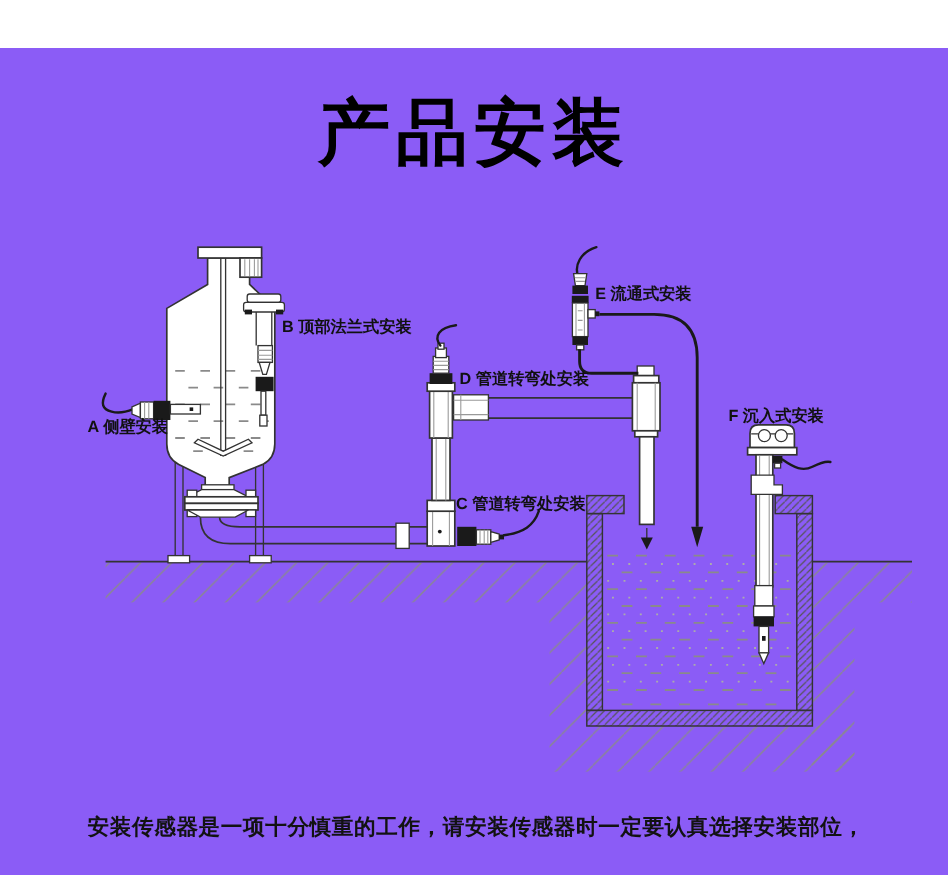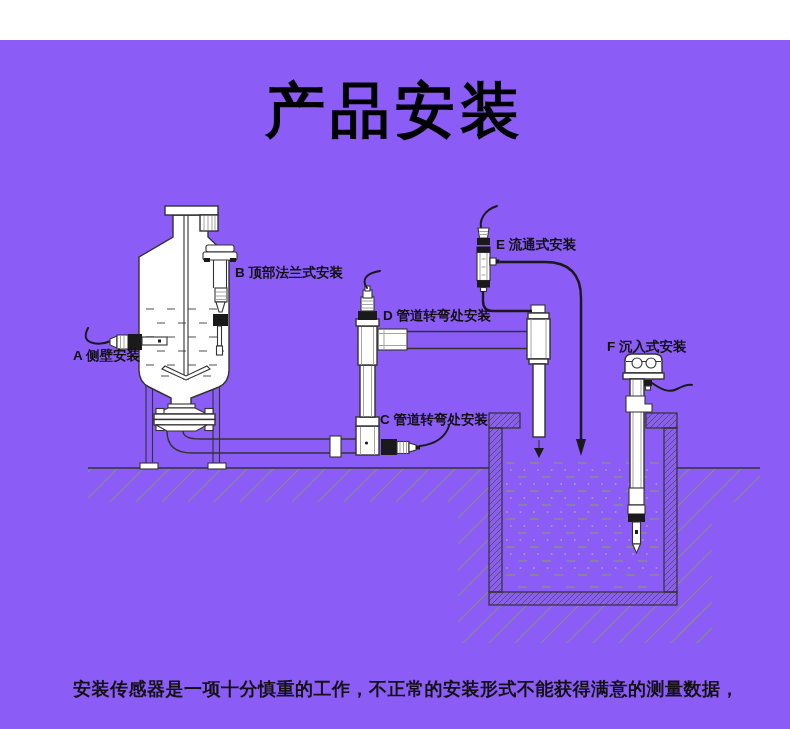--- a/index.html
+++ b/index.html
@@ -223,16 +223,16 @@
       <text x="73" y="320">A 侧壁安装</text>
       <text x="235" y="237">B 顶部法兰式安装</text>
       <text x="380" y="384">C 管道转弯处安装</text>
       <text x="383" y="280">D 管道转弯处安装</text>
       <text x="496" y="209">E 流通式安装</text>
       <text x="607" y="311">F 沉入式安装</text>
     </g>
   </svg>
 
   <div class="reminder">
-    <div class="line l1">安装传感器是一项十分慎重的工作，不正常的安装形式不能获得满意的测量数据，</div>
+    <div class="line l1">安装传感器是一项十分慎重的工作，请安装传感器时一定要认真选择安装部位，</div>
   </div>
 
 </div>
 
 </body></html>

